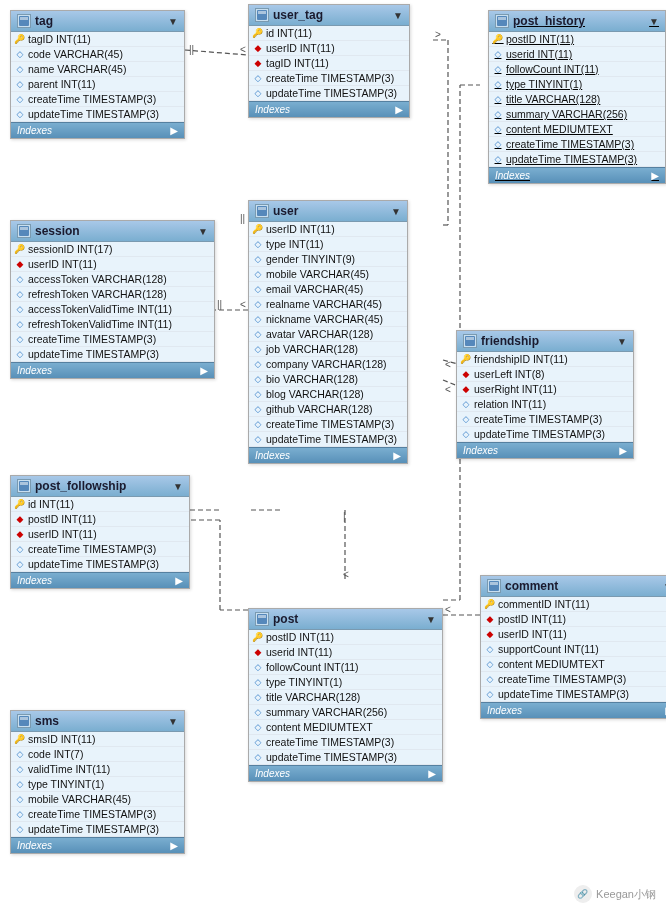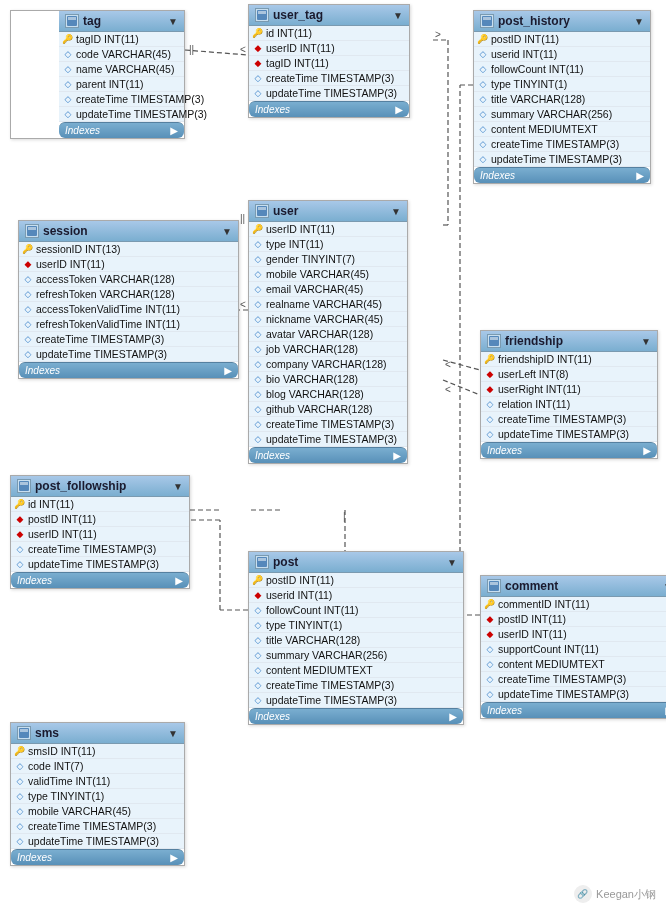--- a/index.html
+++ b/index.html
@@ -88,21 +88,20 @@
       font-size: 10.5px;
       color: #111;
     }
     .table-footer {
       background: linear-gradient(180deg, #7aaed0 0%, #5890b8 100%);
       padding: 2px 6px;
       display: flex;
       align-items: flex-end;
       justify-content: space-between;
       border-top: 1px solid #5580a0;
-      border-radius: 6px;
     }
     .footer-label {
       font-size: 10px;
       color: #fff;
       font-style: italic;
     }
     .footer-arrow {
       font-size: 10px;
       color: #fff;
     }
@@ -173,21 +172,21 @@
     <text x="445" y="393" font-size="10" fill="#555">&lt;</text>
 
     <text x="445" y="613" font-size="10" fill="#555">&lt;</text>
 
     <text x="343" y="520" font-size="10" fill="#555">|</text>
     <text x="343" y="578" font-size="10" fill="#555">&lt;</text>
 
   </svg>
 
   <div id="tables-container">
-      <div class="db-table" style="left: 10px; top: 10px; width: 175px; padding-left: 48px;">
+      <div class="db-table" style="left: 10px; top: 10px; width: 175px;">
         <div class="table-header">
     <div class="table-header-icon">
       <svg width="10" height="10" viewBox="0 0 10 10">
               <rect x="0" y="0" width="10" height="10" fill="#5588bb" rx="1"></rect>
               <rect x="1" y="1" width="8" height="3" fill="#fff" opacity="0.5"></rect>
             </svg>
     </div>
     <span class="table-header-title">tag</span>
     <span class="table-header-arrow">▼</span>
   </div>
@@ -249,21 +248,21 @@
     </div>
         <div class="table-row">
       <span class="row-icon icon-diamond-blue">◇</span>
       <span class="row-text">updateTime TIMESTAMP(3)</span>
     </div>
         <div class="table-footer">
     <span class="footer-label">Indexes</span>
     <span class="footer-arrow">▶</span>
   </div>
       </div>
-      <div class="db-table" style="left: 473px; top: 10px; width: 178px;">
+      <div class="db-table" style="left: 488px; top: 10px; width: 178px; text-decoration: underline;">
         <div class="table-header">
     <div class="table-header-icon">
       <svg width="10" height="10" viewBox="0 0 10 10">
               <rect x="0" y="0" width="10" height="10" fill="#5588bb" rx="1"></rect>
               <rect x="1" y="1" width="8" height="3" fill="#fff" opacity="0.5"></rect>
             </svg>
     </div>
     <span class="table-header-title">post_history</span>
     <span class="table-header-arrow">▼</span>
   </div>
@@ -301,34 +300,34 @@
     </div>
         <div class="table-row">
       <span class="row-icon icon-diamond-blue">◇</span>
       <span class="row-text">updateTime TIMESTAMP(3)</span>
     </div>
         <div class="table-footer">
     <span class="footer-label">Indexes</span>
     <span class="footer-arrow">▶</span>
   </div>
       </div>
-      <div class="db-table" style="left: 10px; top: 220px; width: 221px; margin-left: 8px;">
+      <div class="db-table" style="left: 10px; top: 220px; width: 205px;">
         <div class="table-header">
     <div class="table-header-icon">
       <svg width="10" height="10" viewBox="0 0 10 10">
               <rect x="0" y="0" width="10" height="10" fill="#5588bb" rx="1"></rect>
               <rect x="1" y="1" width="8" height="3" fill="#fff" opacity="0.5"></rect>
             </svg>
     </div>
     <span class="table-header-title">session</span>
     <span class="table-header-arrow">▼</span>
   </div>
         <div class="table-row">
       <span class="row-icon icon-key">🔑</span>
-      <span class="row-text">sessionID INT(13)</span>
+      <span class="row-text">sessionID INT(17)</span>
     </div>
         <div class="table-row">
       <span class="row-icon icon-diamond-red">◆</span>
       <span class="row-text">userID INT(11)</span>
     </div>
         <div class="table-row">
       <span class="row-icon icon-diamond-blue">◇</span>
       <span class="row-text">accessToken VARCHAR(128)</span>
     </div>
         <div class="table-row">
@@ -370,21 +369,21 @@
         <div class="table-row">
       <span class="row-icon icon-key">🔑</span>
       <span class="row-text">userID INT(11)</span>
     </div>
         <div class="table-row">
       <span class="row-icon icon-diamond-blue">◇</span>
       <span class="row-text">type INT(11)</span>
     </div>
         <div class="table-row">
       <span class="row-icon icon-diamond-blue">◇</span>
-      <span class="row-text">gender TINYINT(7)</span>
+      <span class="row-text">gender TINYINT(9)</span>
     </div>
         <div class="table-row">
       <span class="row-icon icon-diamond-blue">◇</span>
       <span class="row-text">mobile VARCHAR(45)</span>
     </div>
         <div class="table-row">
       <span class="row-icon icon-diamond-blue">◇</span>
       <span class="row-text">email VARCHAR(45)</span>
     </div>
         <div class="table-row">
@@ -425,21 +424,21 @@
     </div>
         <div class="table-row">
       <span class="row-icon icon-diamond-blue">◇</span>
       <span class="row-text">updateTime TIMESTAMP(3)</span>
     </div>
         <div class="table-footer">
     <span class="footer-label">Indexes</span>
     <span class="footer-arrow">▶</span>
   </div>
       </div>
-      <div class="db-table" style="left: 480px; top: 330px; width: 178px;">
+      <div class="db-table" style="left: 456px; top: 330px; width: 178px;">
         <div class="table-header">
     <div class="table-header-icon">
       <svg width="10" height="10" viewBox="0 0 10 10">
               <rect x="0" y="0" width="10" height="10" fill="#5588bb" rx="1"></rect>
               <rect x="1" y="1" width="8" height="3" fill="#fff" opacity="0.5"></rect>
             </svg>
     </div>
     <span class="table-header-title">friendship</span>
     <span class="table-header-arrow">▼</span>
   </div>
@@ -501,21 +500,21 @@
     </div>
         <div class="table-row">
       <span class="row-icon icon-diamond-blue">◇</span>
       <span class="row-text">updateTime TIMESTAMP(3)</span>
     </div>
         <div class="table-footer">
     <span class="footer-label">Indexes</span>
     <span class="footer-arrow">▶</span>
   </div>
       </div>
-      <div class="db-table" style="left: 248px; top: 551px; width: 216px;">
+      <div class="db-table" style="left: 248px; top: 608px; width: 195px;">
         <div class="table-header">
     <div class="table-header-icon">
       <svg width="10" height="10" viewBox="0 0 10 10">
               <rect x="0" y="0" width="10" height="10" fill="#5588bb" rx="1"></rect>
               <rect x="1" y="1" width="8" height="3" fill="#fff" opacity="0.5"></rect>
             </svg>
     </div>
     <span class="table-header-title">post</span>
     <span class="table-header-arrow">▼</span>
   </div>
@@ -597,21 +596,21 @@
     </div>
         <div class="table-row">
       <span class="row-icon icon-diamond-blue">◇</span>
       <span class="row-text">updateTime TIMESTAMP(3)</span>
     </div>
         <div class="table-footer">
     <span class="footer-label">Indexes</span>
     <span class="footer-arrow">▶</span>
   </div>
       </div>
-      <div class="db-table" style="left: 10px; top: 710px; width: 175px; margin-top: 12px;">
+      <div class="db-table" style="left: 10px; top: 710px; width: 175px;">
         <div class="table-header">
     <div class="table-header-icon">
       <svg width="10" height="10" viewBox="0 0 10 10">
               <rect x="0" y="0" width="10" height="10" fill="#5588bb" rx="1"></rect>
               <rect x="1" y="1" width="8" height="3" fill="#fff" opacity="0.5"></rect>
             </svg>
     </div>
     <span class="table-header-title">sms</span>
     <span class="table-header-arrow">▼</span>
   </div>

